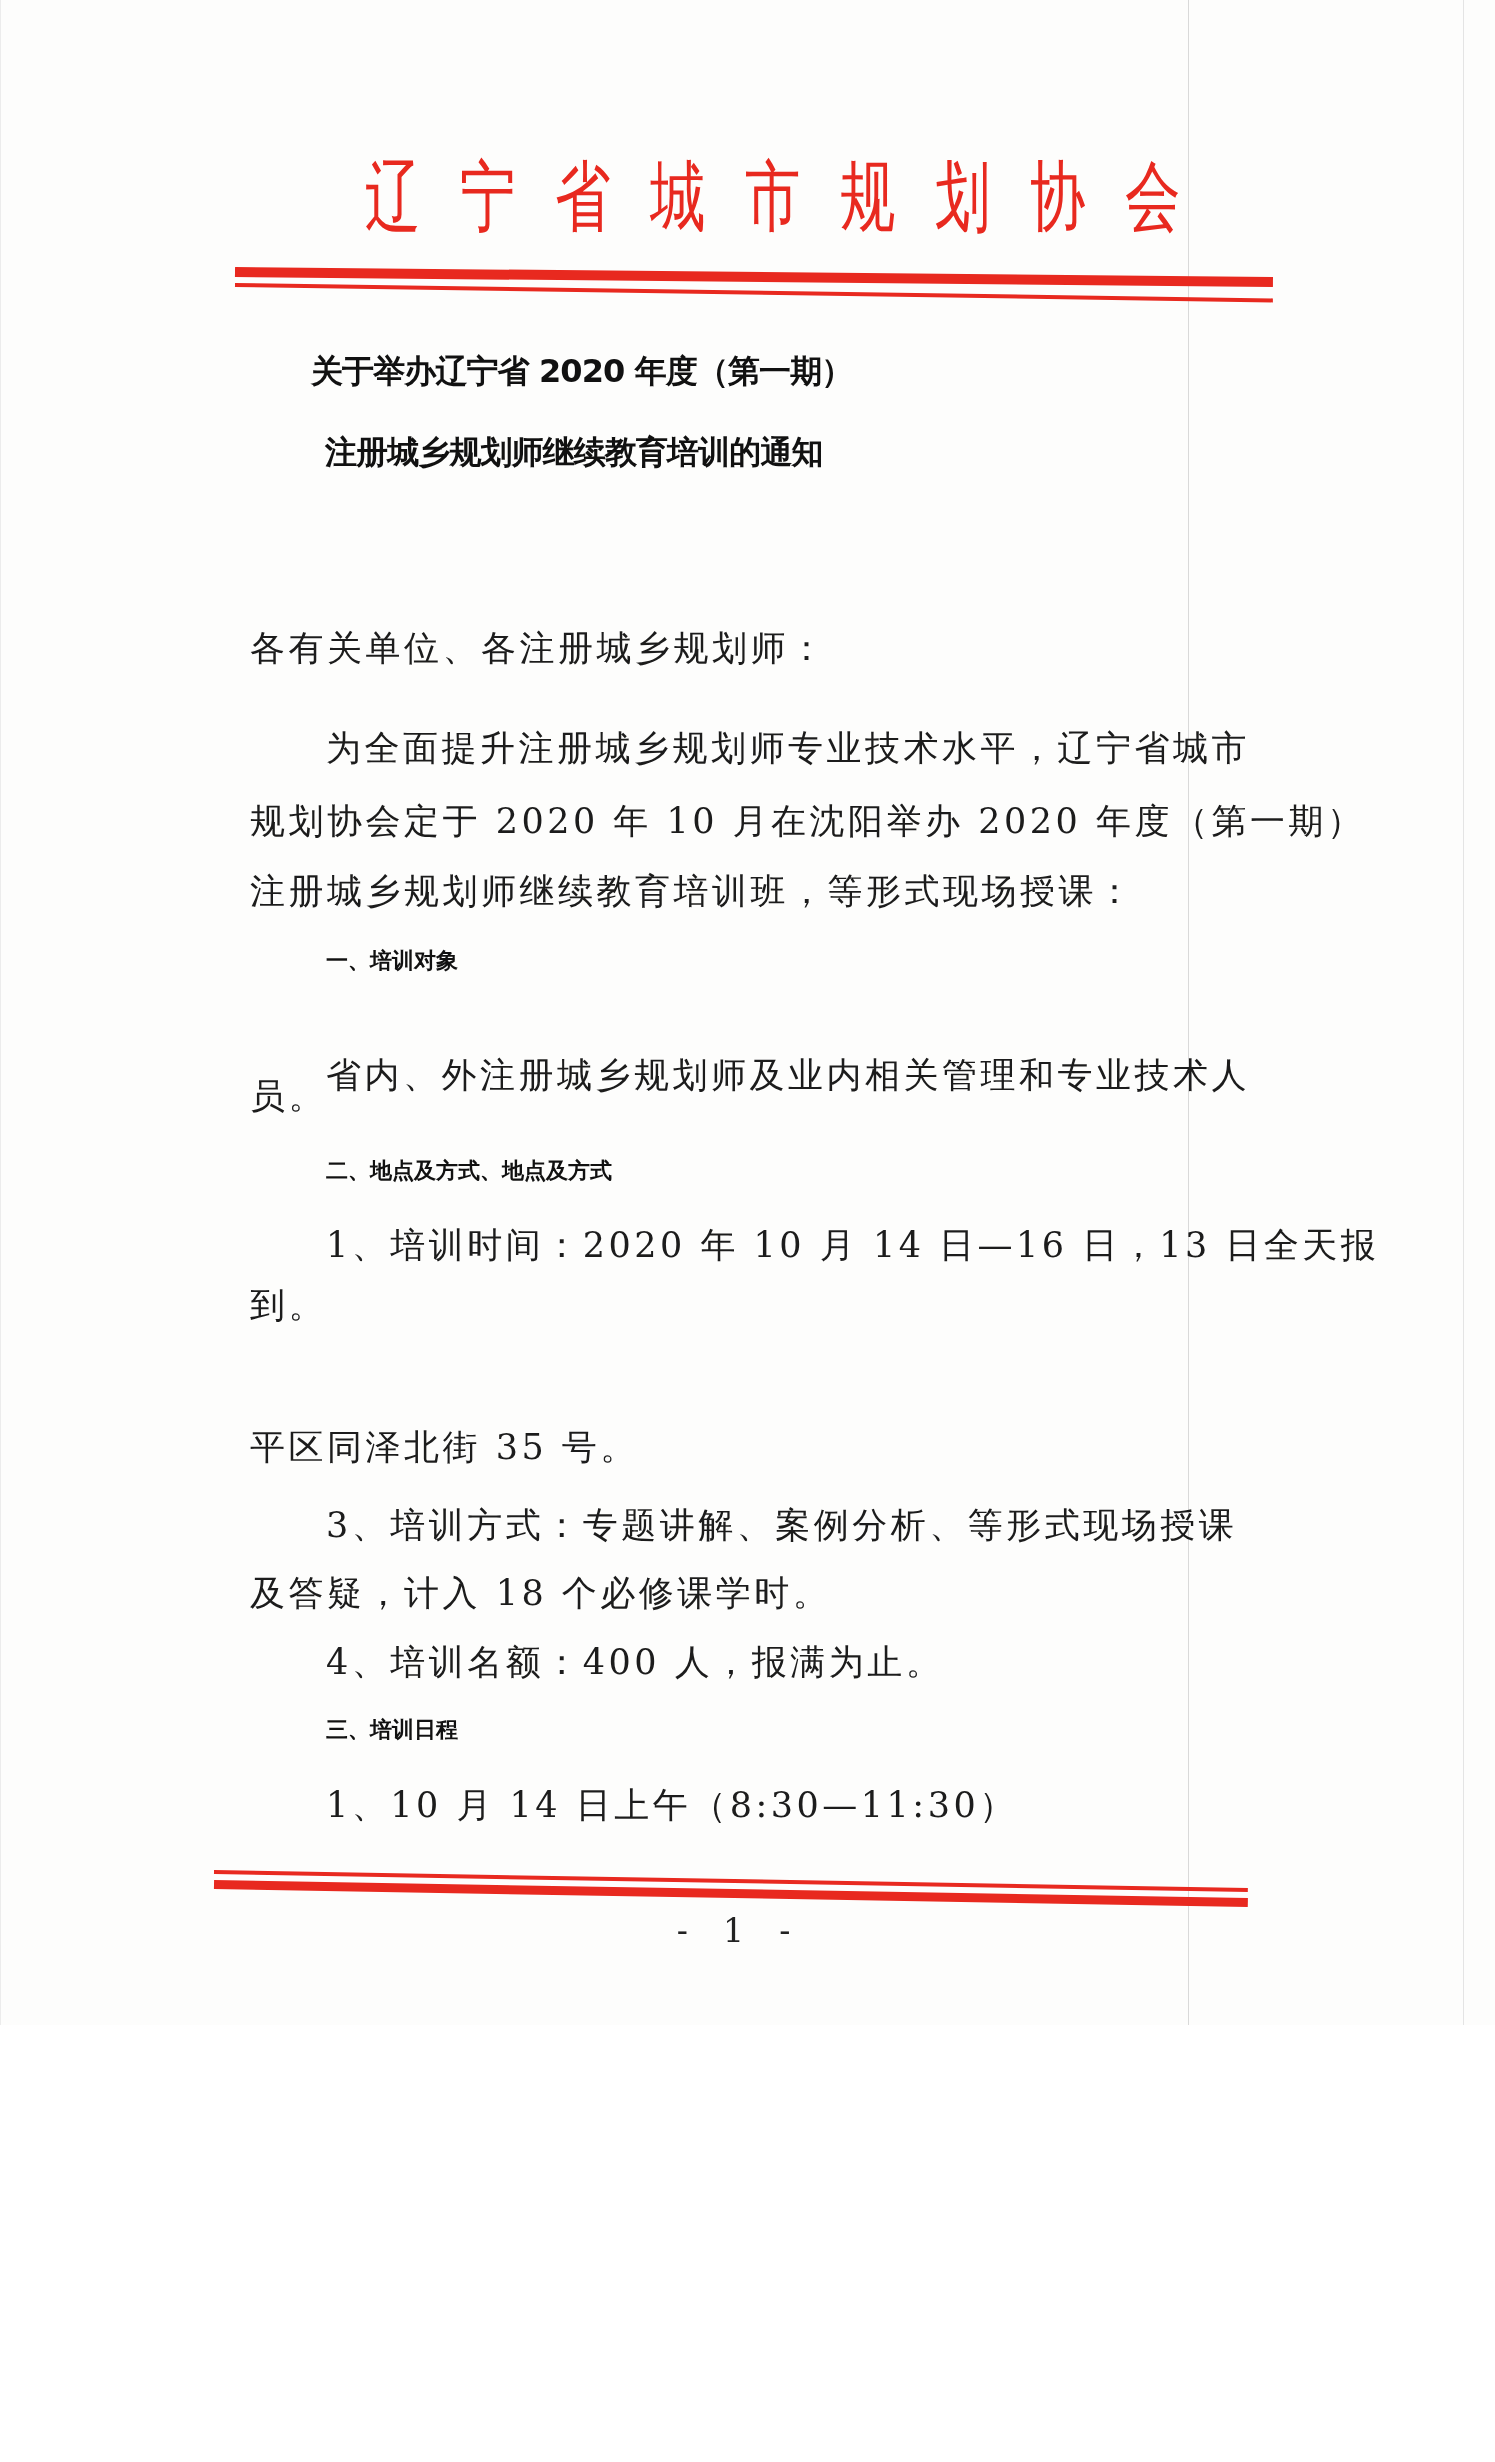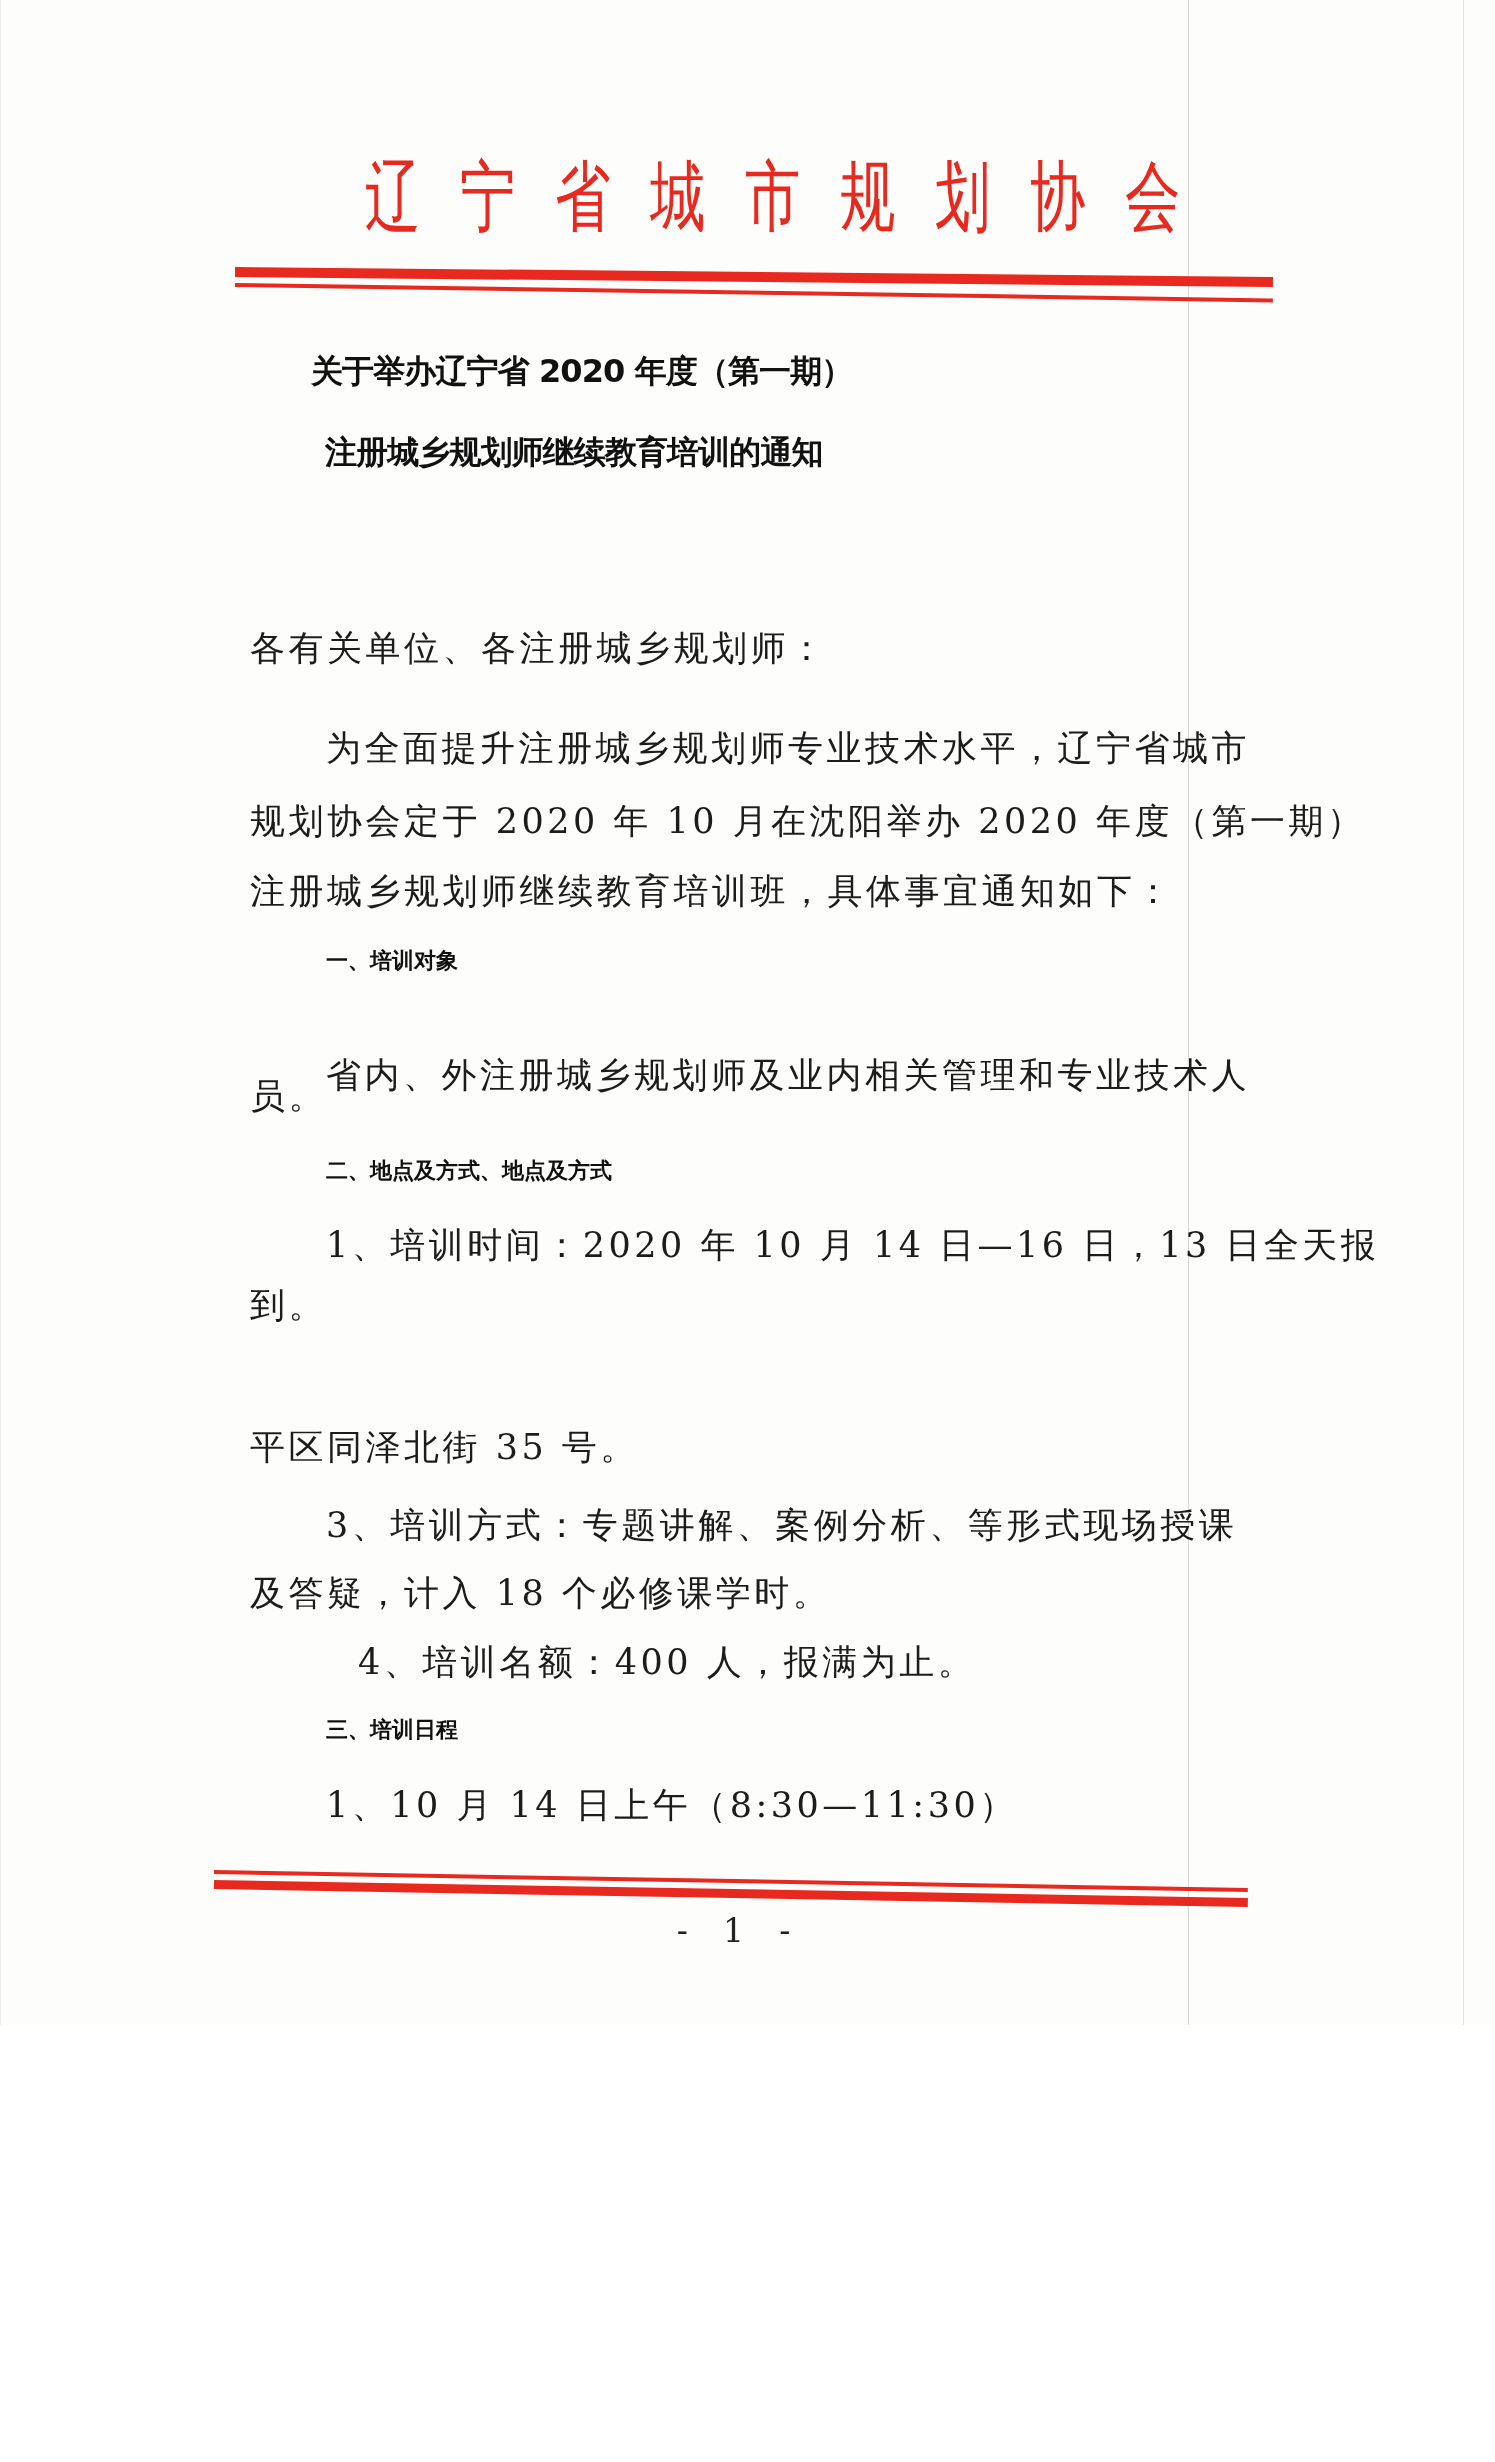--- a/index.html
+++ b/index.html
@@ -47,33 +47,33 @@
 
   <div class="rule" style="left:234px; top:267px; width:1038px; height:9.7px; transform:rotate(0.55deg);"></div>
   <div class="rule" style="left:234px; top:283px; width:1038px; height:3.5px; transform:rotate(0.85deg);"></div>
 
   <div class="title" style="left:310px; top:350px;">关于举办辽宁省 2020 年度（第一期）</div>
   <div class="title" style="left:324px; top:431px;">注册城乡规划师继续教育培训的通知</div>
 
   <div class="line" style="top:626px;">各有关单位、各注册城乡规划师：</div>
   <div class="line indent" style="top:726px;">为全面提升注册城乡规划师专业技术水平，辽宁省城市</div>
   <div class="line" style="top:799px;">规划协会定于 2020 年 10 月在沈阳举办 2020 年度（第一期）</div>
-  <div class="line" style="top:869px;">注册城乡规划师继续教育培训班，具体事宜通知如下：</div>
+  <div class="line" style="top:869px;">注册城乡规划师继续教育培训班，等形式现场授课：</div>
 
   <div class="heading" style="top:939px;">一、培训对象</div>
   <div class="line indent" style="top:1053px;">省内、外注册城乡规划师及业内相关管理和专业技术人</div>
   <div class="line" style="top:1074px;">员。</div>
 
   <div class="heading" style="top:1149px;">二、地点及方式、地点及方式</div>
   <div class="line indent" style="top:1223px;">1、培训时间：2020 年 10 月 14 日—16 日，13 日全天报</div>
   <div class="line" style="top:1283px;">到。</div>
   <div class="line" style="top:1425px;">平区同泽北街 35 号。</div>
   <div class="line indent" style="top:1503px;">3、培训方式：专题讲解、案例分析、等形式现场授课</div>
   <div class="line" style="top:1571px;">及答疑，计入 18 个必修课学时。</div>
-  <div class="line indent" style="top:1640px;margin-left:32px;">4、培训名额：400 人，报满为止。</div>
+  <div class="line indent" style="top:1640px;">4、培训名额：400 人，报满为止。</div>
 
   <div class="heading" style="top:1708px;">三、培训日程</div>
   <div class="line indent" style="top:1783px;">1、10 月 14 日上午（8:30—11:30）</div>
 
   <div class="rule" style="left:213px; top:1870px; width:1034px; height:3.5px; transform:rotate(1.0deg);"></div>
   <div class="rule" style="left:213px; top:1880px; width:1034px; height:8.8px; transform:rotate(1.0deg);"></div>
 
   <div class="page-number">
     <span>- 1 -</span>
   </div>

